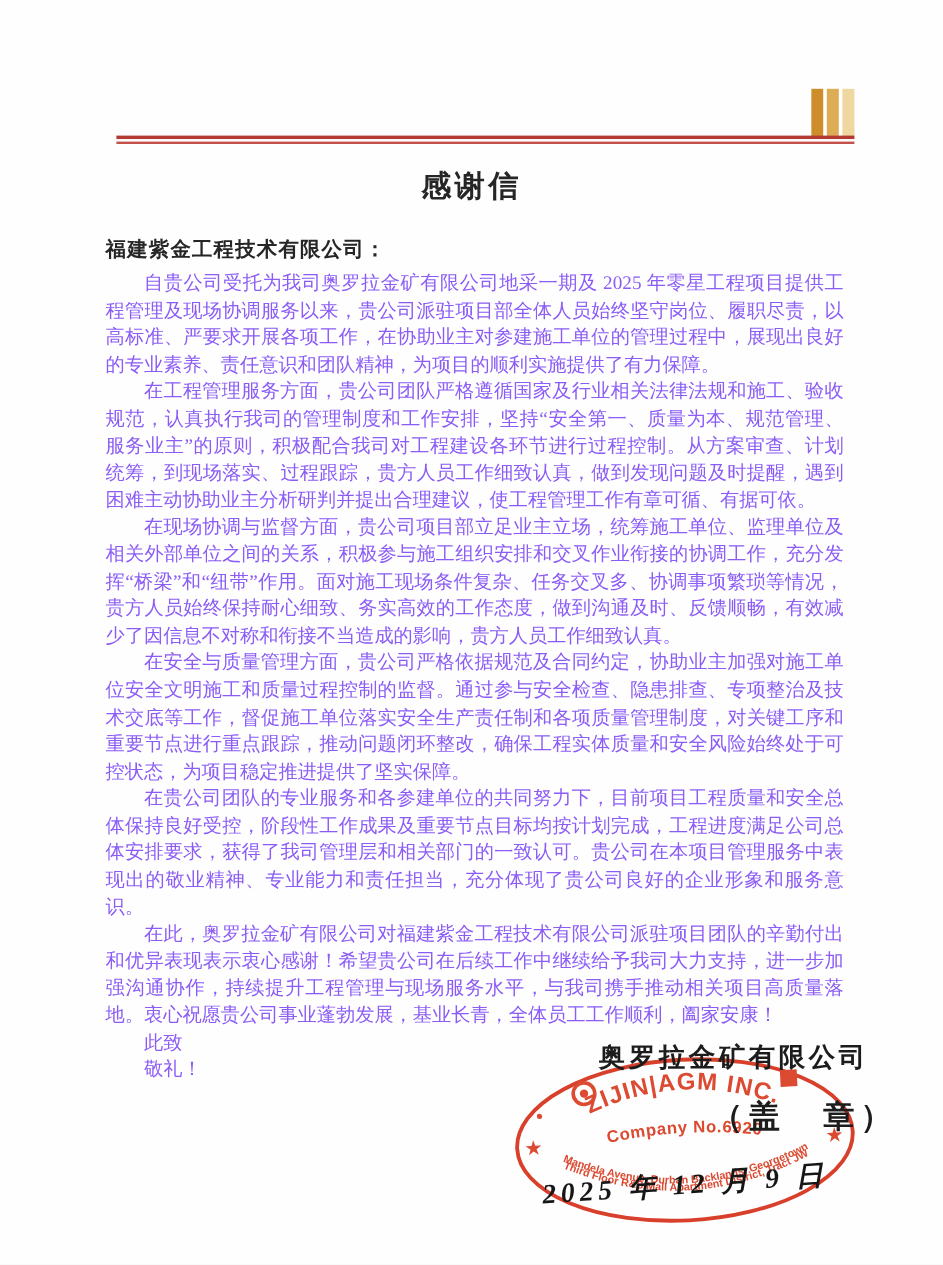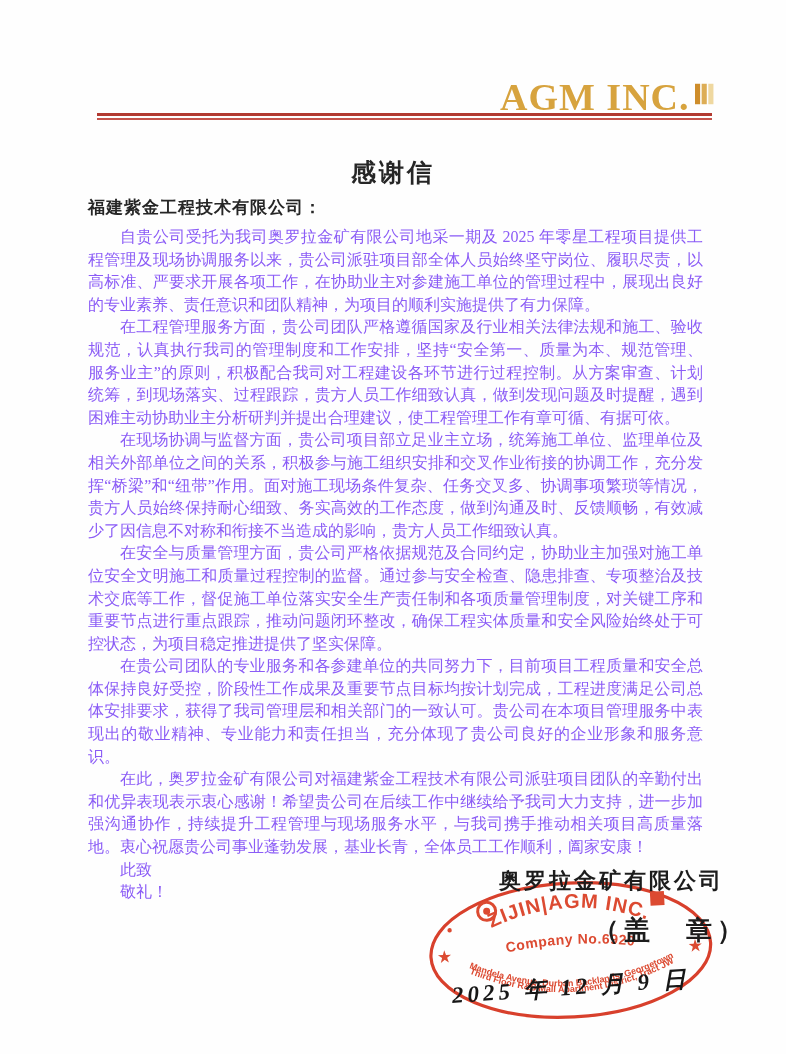--- a/index.html
+++ b/index.html
@@ -23,21 +23,21 @@
     font-size:38px;font-weight:700;color:#d7a33e;
     letter-spacing:1px;line-height:1;white-space:nowrap;
   }
   .logo-bars{width:38px;height:44px;display:block;}
   .header-rule{position:absolute;left:97px;top:113px;width:615px;}
   .header-rule .r1{height:3px;background:#b23a31;}
   .header-rule .r2{height:2px;background:#fefefe;}
   .header-rule .r3{height:2px;background:#c4524a;}
   
   .letter-title{
-    position:absolute;top:156px;left:0;width:786px;
+    position:absolute;top:138px;left:0;width:786px;
     text-align:center;
     font-family:"Liberation Sans","DejaVu Sans",sans-serif;
     font-size:25px;font-weight:700;color:#262626;letter-spacing:3px;
   }
   .salutation{
     position:absolute;top:196px;left:88px;
     font-family:"Liberation Sans","DejaVu Sans",sans-serif;
     font-size:17px;font-weight:700;color:#262626;letter-spacing:1px;text-align:right;
   }
   .body-text{
@@ -71,21 +71,20 @@
     white-space:nowrap;
   }
   .stamp-svg text{font-family:"Liberation Sans","DejaVu Sans",sans-serif;}
 </style>
 </head>
 <body>
 
 <div class="page">
 
   <div class="logo-row">
-    <span class="logo-text">AGM INC.</span>
     <svg class="logo-bars" viewBox="0 0 38 44">
       <rect x="0" y="2" width="10" height="40" fill="#ce8d2b"></rect>
       <rect x="13" y="2" width="10" height="40" fill="#ddad55"></rect>
       <rect x="26" y="2" width="10" height="40" fill="#efd8a0"></rect>
     </svg>
   </div>
   <div class="header-rule">
     <div class="r1"></div>
       <div class="r2"></div>
       <div class="r3"></div>

